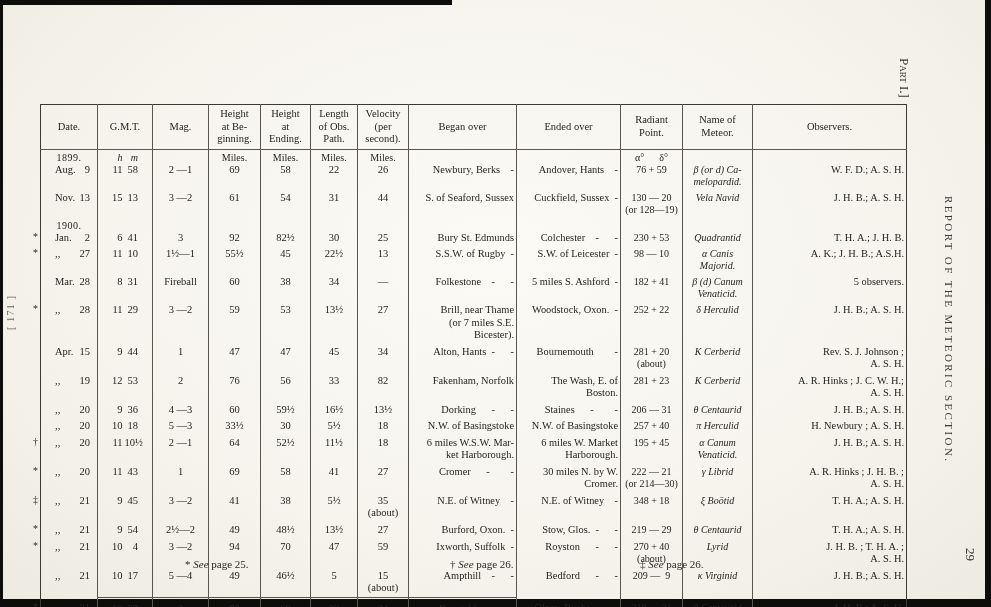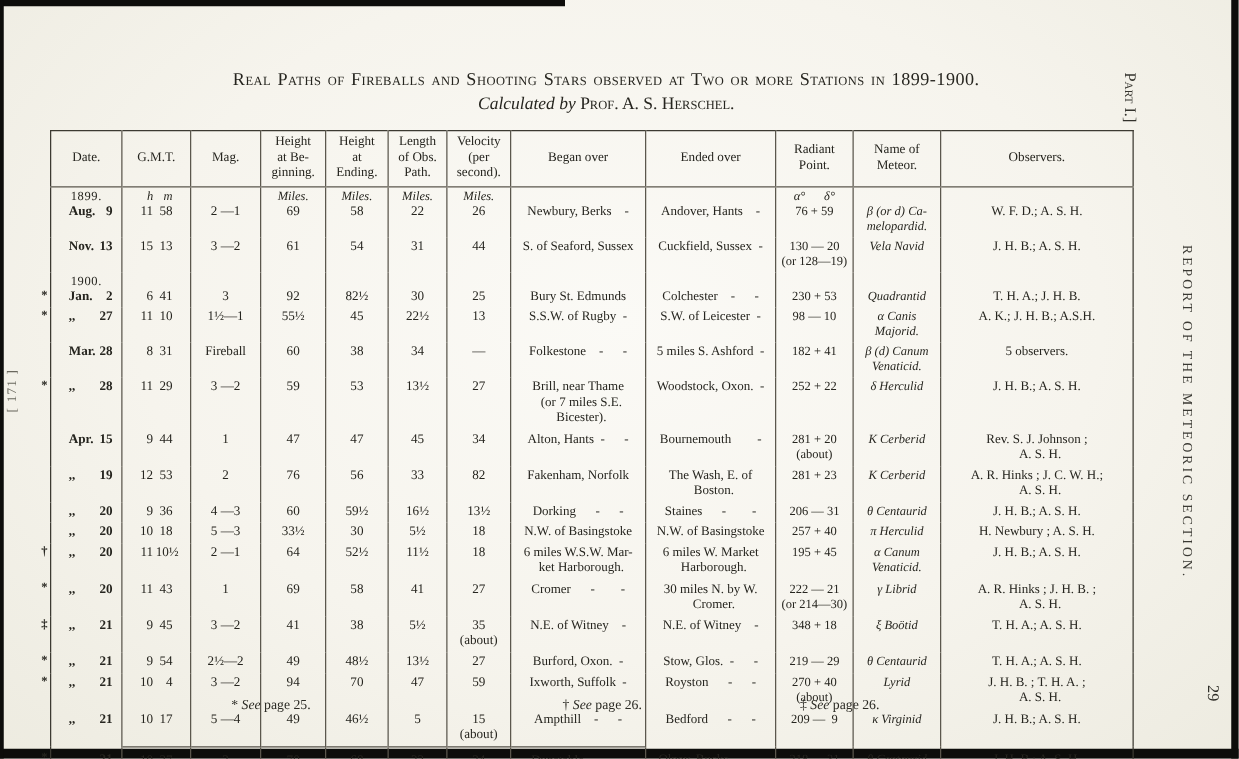--- a/index.html
+++ b/index.html
@@ -30,30 +30,30 @@
   
   table{position:absolute;left:40px;top:104px;width:866px;height:450px;
     border-collapse:collapse;table-layout:fixed;border:1.5px solid #3c3a32;}
   .w-date{width:57px}.w-gmt{width:55px}.w-mag{width:56px}.w-h1{width:52px}.w-h2{width:50px}
   .w-len{width:47px}.w-vel{width:51px}.w-began{width:108px}.w-ended{width:104px}
   .w-radiant{width:62px}.w-name{width:70px}.w-obs{width:154px}
   th{border-left:1px solid #5b574d;border-bottom:1px solid #5b574d;font-weight:normal;
     font-size:10.5px;line-height:1.2;white-space:pre-line;vertical-align:middle;text-align:center;padding:3px 1px;}
   td{border-left:1px solid #5b574d;vertical-align:top;font-size:10.5px;line-height:1.2;padding:2px 2px;}
   th:first-child,td:first-child{border-left:none;margin-left:35px;}
-  .unit{text-align:center;font-size:10px;font-style:italic;}
+  .unit{text-align:center;font-size:10px;}
   .year{text-align:center;font-size:10px;letter-spacing:.5px;}
-  .dateline{display:flex;justify-content:space-between;position:relative;padding-left:12px;padding-right:5px;font-weight:bold;}
+  .dateline{display:flex;justify-content:space-between;position:relative;padding-left:12px;padding-right:5px;}
   .flag{position:absolute;left:-10px;top:-1px;font-size:10px;}
   .gmtline{display:flex;}
   .gh{flex:0 0 45%;text-align:right;padding-right:2px;}
   .gm{flex:1 1 auto;text-align:right;padding-right:12px;}
   .gmtline.unit{font-style:italic;}
   .val{text-align:center;white-space:pre-line;}
-  .loc{text-align:center;white-space:pre-line;}
+  .loc{text-align:right;white-space:pre-line;}
   .c-radiant{font-size:10px;}
   .c-name{font-size:10px;}
   .c-name .val{font-style:italic;}
   .c-began,.c-ended,.c-obs{font-size:10.4px;}
   td.sep{border-top:1px solid #56524a;}
   tr.sep-row td{padding-top:5px;}
   
   .fn{position:absolute;top:558px;font-size:11px;color:#2b2a24;}
 </style>
 </head>
@@ -63,24 +63,20 @@
   <div class="band band-top"></div>
   <div class="band band-right"></div>
   <div class="band band-bottom"></div>
   <div class="band band-left"></div>
 
   <div class="folio">[ 171 ]</div>
   <div class="part">Part I.]</div>
   <div class="running">REPORT OF THE METEORIC SECTION.</div>
   <div class="pageno">29</div>
 
-  <div class="title-block">
-    <div class="title">Real Paths of Fireballs and Shooting Stars observed at Two or more Stations in 1899-1900.</div>
-    <div class="subtitle"><span class="it">Calculated by</span> <span class="sc">Prof. A. S. Herschel.</span></div>
-  </div>
 
   <table>
     <colgroup>
       <col class="w-date">
         <col class="w-gmt">
         <col class="w-mag">
         <col class="w-h1">
         <col class="w-h2">
       <col class="w-len">
         <col class="w-vel">

